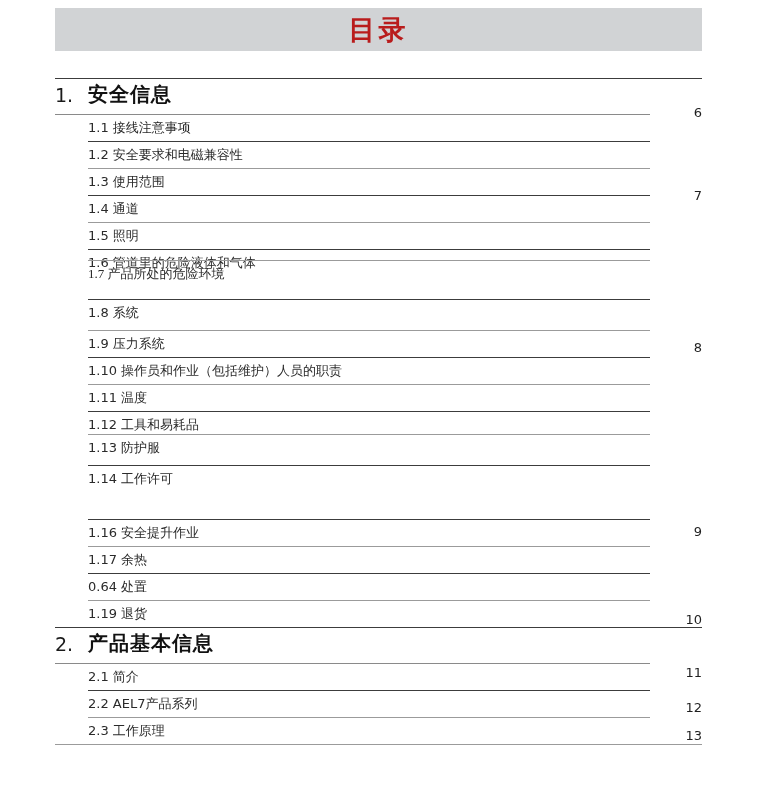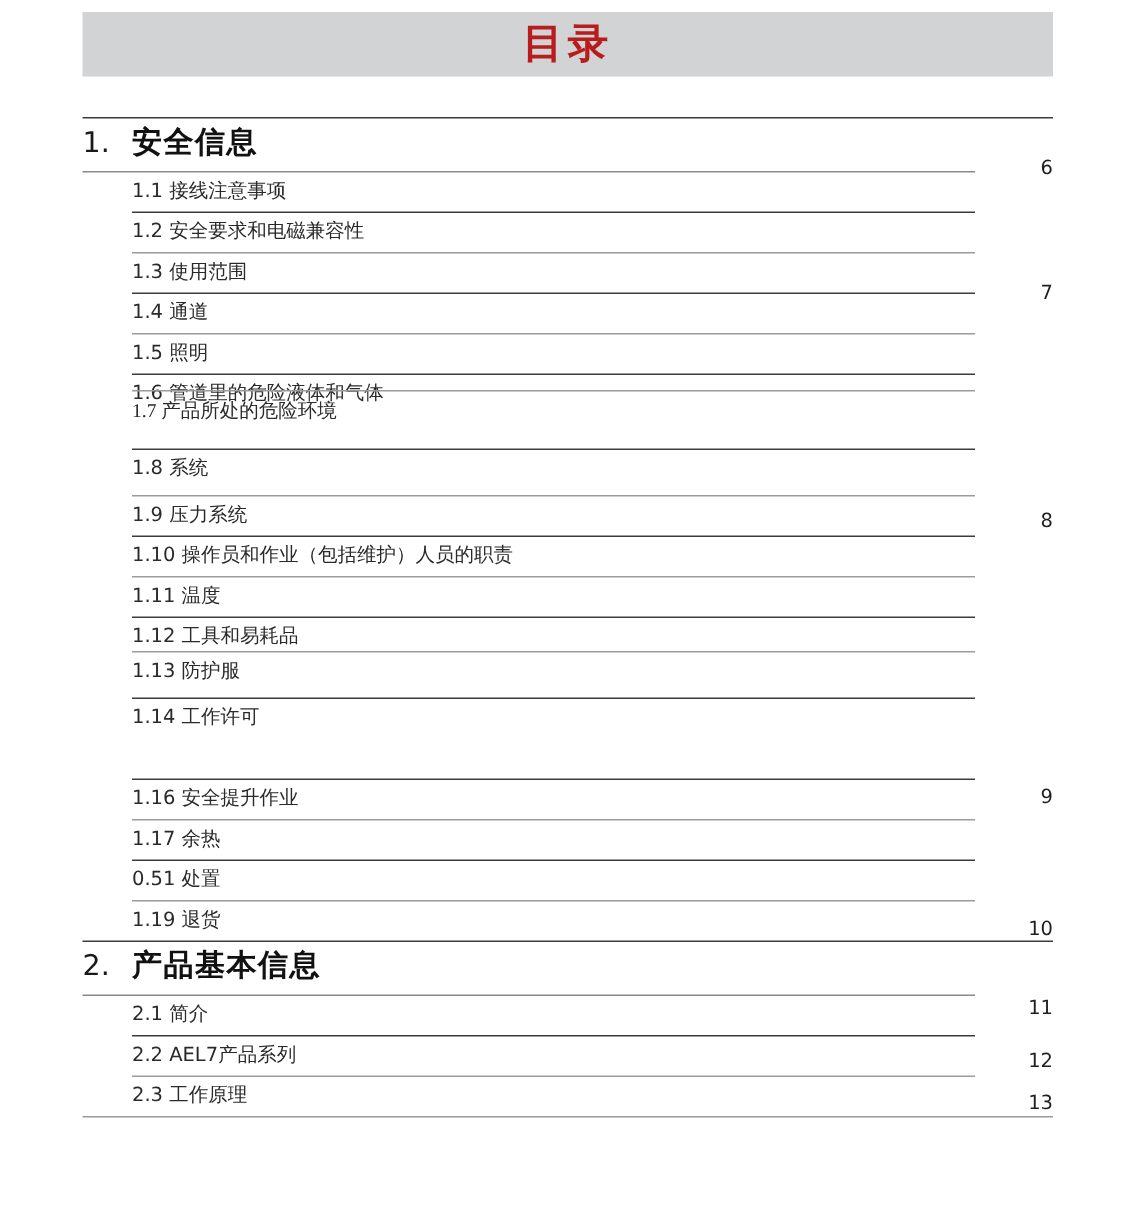--- a/index.html
+++ b/index.html
@@ -192,21 +192,21 @@
       <div class="toc-row" style="top: 441px; height: 27px;">
         <div class="rule sub dark" style="top: 0px;"></div>
         <span class="l2-text">1.16 安全提升作业</span>
       </div>
       <div class="toc-row" style="top: 468px; height: 27px;">
         <div class="rule sub light" style="top: 0px;"></div>
         <span class="l2-text">1.17 余热</span>
       </div>
       <div class="toc-row" style="top: 495px; height: 27px;">
         <div class="rule sub dark" style="top: 0px;"></div>
-        <span class="l2-text">0.51 处置</span>
+        <span class="l2-text">0.64 处置</span>
       </div>
       <div class="toc-row" style="top: 522px; height: 27px;">
         <div class="rule sub light" style="top: 0px;"></div>
         <span class="l2-text">1.19 退货</span>
       </div>
       <div class="toc-row h1-row" style="top: 549px; height: 36px;">
         <div class="rule full dark" style="top: 0px;"></div>
         <span class="h1-num">2.</span>
         <span class="h1-title">产品基本信息</span>
       </div>

